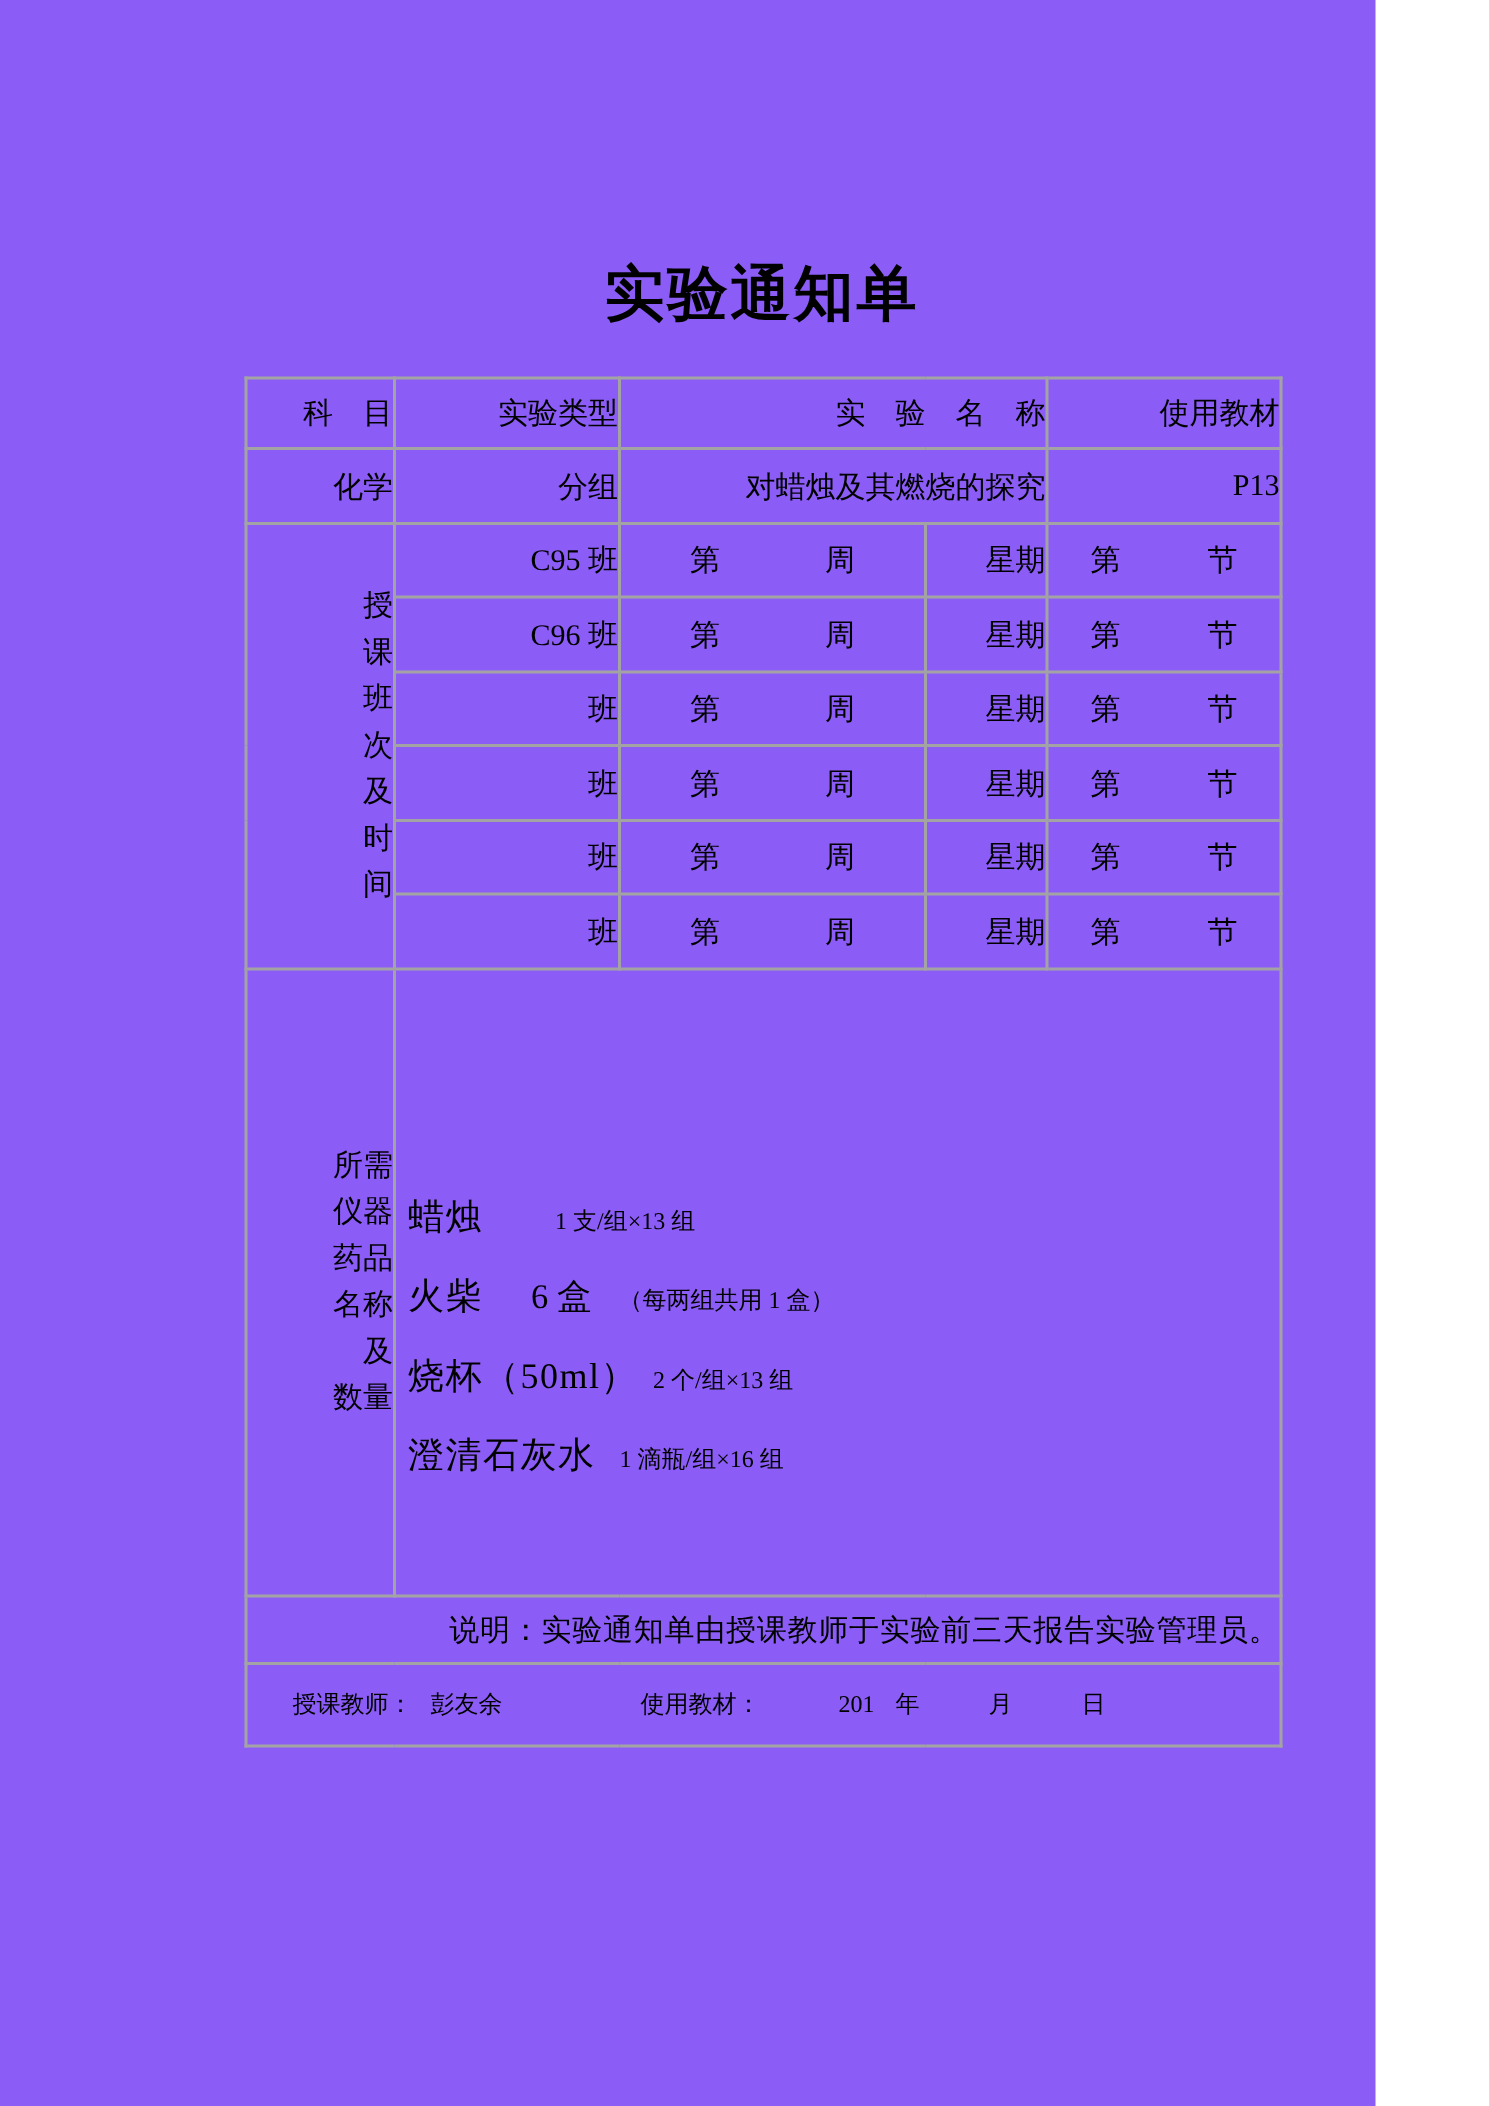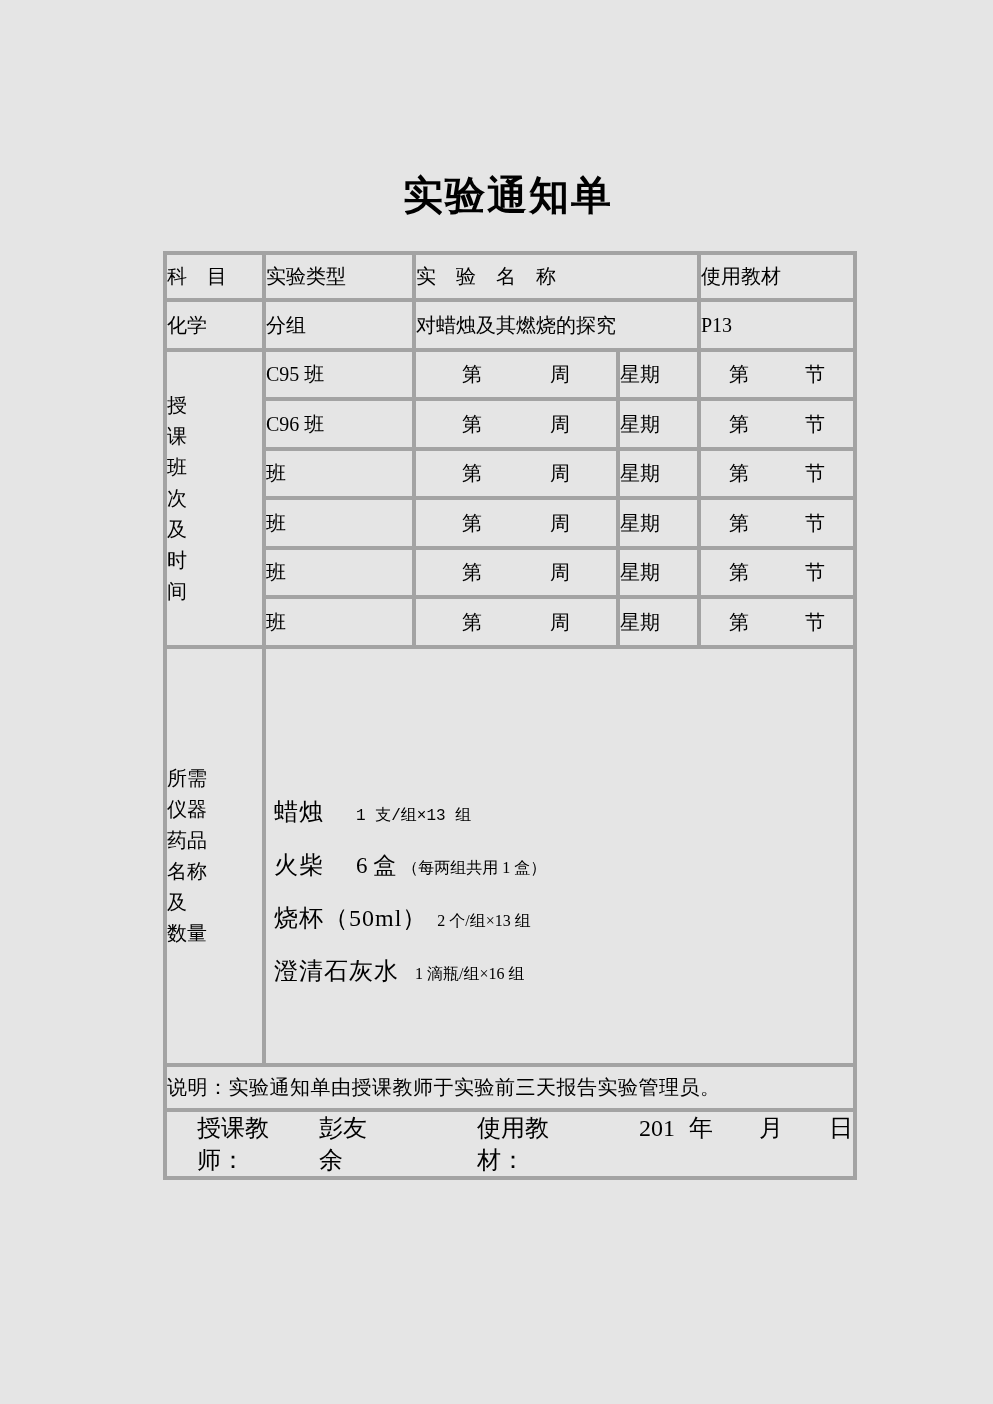--- a/index.html
+++ b/index.html
@@ -1,21 +1,21 @@
 <!DOCTYPE html>
 <html><head>
 <meta charset="utf-8">
 <style>
   * { margin: 0; padding: 0; box-sizing: border-box; }
   html, body { background: #ffffff; }
   .sheet {
     position: relative;
-    width: 993px;
+    width: 917px;
     height: 1404px;
-    background: #e5e5e5;
+    background: #8b5cf6;
     color: #000000;
     font-family: "Liberation Serif", "DejaVu Serif", serif;
     overflow: hidden;
   }
   .doc-title {
     position: absolute;
     top: 168px;
     left: 163px;
     width: 690px;
     text-align: center;
@@ -27,22 +27,22 @@
   }
   table.form-table {
     position: absolute;
     left: 163px;
     top: 251px;
     width: 690px;
     border-collapse: collapse;
     table-layout: fixed;
   }
   table.form-table td {
-    border: 4px solid #a3a3a3;
-    text-align: left;
+    border: 2px solid #a3a3a3;
+    text-align: right;
     vertical-align: middle;
     font-size: 20px;
     color: #000000;
     overflow: hidden;
   }
   
   td.vhead {
     white-space: pre-line;
     line-height: 1.55;
     font-size: 21px;
@@ -63,33 +63,33 @@
   }
   .equip-item {
     display: flex;
     align-items: baseline;
     margin-bottom: 21px;
     white-space: nowrap;
   }
   .equip-name { font-size: 24px; letter-spacing: 1px; }
   .equip-qty-lg { font-size: 23px; }
   .equip-qty-sm { font-size: 16px; }
-  .equip-item:nth-child(1) .equip-qty-sm { margin-left: 32px; font-family: Liberation Mono, monospace; }
+  .equip-item:nth-child(1) .equip-qty-sm { margin-left: 48px; }
   .equip-item:nth-child(2) .equip-qty-lg { margin-left: 32px; }
-  .equip-item:nth-child(2) .equip-qty-sm { margin-left: 6px; }
+  .equip-item:nth-child(2) .equip-qty-sm { margin-left: 18px; }
   .equip-item:nth-child(3) .equip-qty-sm { margin-left: 10px; }
   .equip-item:nth-child(4) .equip-qty-sm { margin-left: 16px; }
   
   td.note-cell { font-size: 20px; letter-spacing: 0.5px; }
   td.footer-cell { text-align: left; }
   .footer-line {
     display: flex;
     align-items: baseline;
     padding-left: 30px;
-    font-size: 24px;
+    font-size: 16px;
   }
   .footer-line .teacher-name { margin-left: 12px; }
   .footer-line .time-label   { margin-left: 92px; }
   .footer-line .year-value   { margin-left: 52px; }
   .footer-line .year-unit    { margin-left: 14px; }
   .footer-line .month-unit   { margin-left: 46px; }
   .footer-line .day-unit     { margin-left: 46px; }
 </style>
 </head>
 <body>

